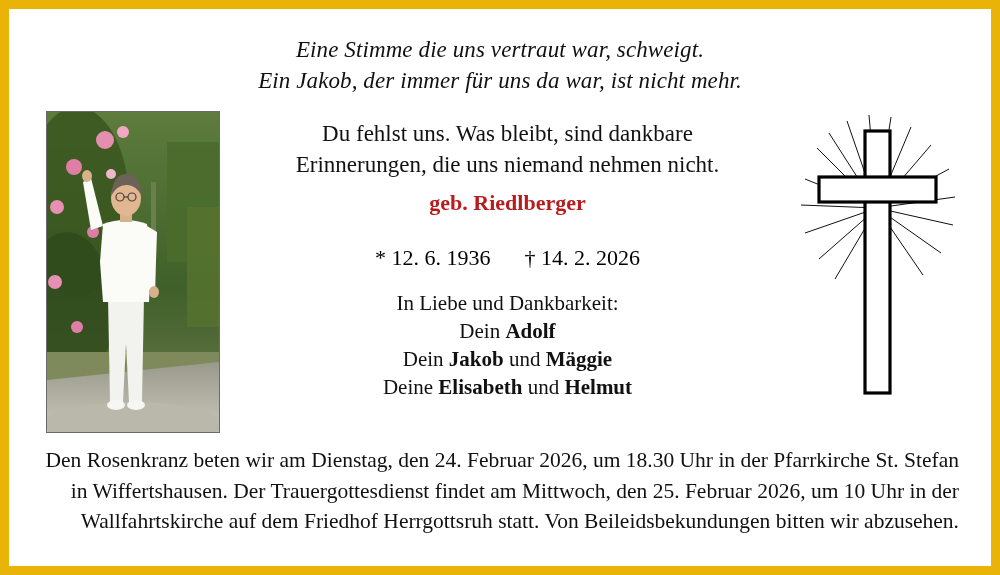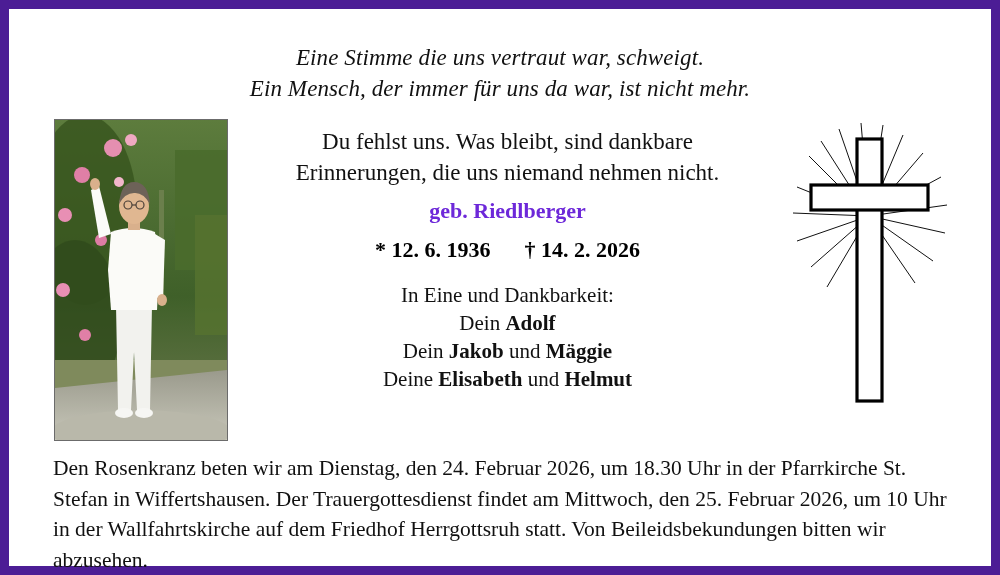--- a/index.html
+++ b/index.html
@@ -12,22 +12,22 @@
     height: 575px;
     font-family: "Liberation Serif", serif;
     overflow: hidden;
   }
   .obituary {
     position: relative;
     box-sizing: border-box;
     width: 1000px;
     height: 575px;
     background: #ffffff;
-    border: 9px solid #4c1d95;
-    padding: 12px;
+    border: 9px solid #eab308;
+    padding: 4px;
   }
   .inner {
     position: relative;
     width: 100%;
     height: 100%;
     box-sizing: border-box;
   }
 
   
   .verse {
@@ -85,26 +85,26 @@
     font-weight: bold;
     letter-spacing: 0.6px;
     line-height: 1.12;
     margin-top: 8px;
     color: #000000;
   }
   .maiden {
     font-size: 22px;
     font-weight: bold;
     margin-top: 6px;
-    color: #6d28d9;
+    color: #b91c1c;
   }
   .dates {
     font-size: 22px;
-    font-weight: bold;
-    margin-top: 13px;
+    font-weight: normal;
+    margin-top: 29px;
     color: #000000;
   }
   .dates .gap { display: inline-block; width: 34px; }
 
   .family {
     margin-top: 19px;
     font-size: 21px;
     line-height: 1.33;
     color: #111111;
   }
@@ -114,32 +114,32 @@
 
   
   .footer-text {
     position: absolute;
     left: 32px;
     right: 28px;
     top: 432px;
     font-size: 21.5px;
     line-height: 1.42;
     color: #111111;
-    text-align: left;
+    text-align: right;
   }
 </style>
 </head>
 <body>
 
 <div class="obituary">
   <div class="inner">
 
     <div class="verse">
       <div>Eine Stimme die uns vertraut war, schweigt.</div>
-      <div>Ein Mensch, der immer für uns da war, ist nicht mehr.</div>
+      <div>Ein Jakob, der immer für uns da war, ist nicht mehr.</div>
     </div>
 
     <div class="photo-frame">
       <svg class="photo-svg" viewBox="0 0 172 320" preserveAspectRatio="none">
         <defs>
           <linearGradient id="bgGrad" x1="0" y1="0" x2="0" y2="1">
             <stop offset="0%" stop-color="#5d7c3d"></stop>
             <stop offset="55%" stop-color="#3f6029"></stop>
             <stop offset="100%" stop-color="#6f7a50"></stop>
           </linearGradient>
@@ -237,21 +237,21 @@
         <div>Erinnerungen, die uns niemand nehmen nicht.</div>
       </div>
 
       <div class="maiden">geb. Riedlberger</div>
 
       <div class="dates">
         <span>* 12. 6. 1936</span><span class="gap"></span><span>† 14. 2. 2026</span>
       </div>
 
       <div class="family">
-        <div class="head">In Eine und Dankbarkeit:</div>
+        <div class="head">In Liebe und Dankbarkeit:</div>
         <div class="row">
           <span>Dein </span><b>Adolf</b>
         </div>
         <div class="row">
           <span>Dein </span><b>Jakob</b><span> und </span><b>Mäggie</b>
         </div>
         <div class="row">
           <span>Deine </span><b>Elisabeth</b><span> und </span><b>Helmut</b>
         </div>
       </div>

